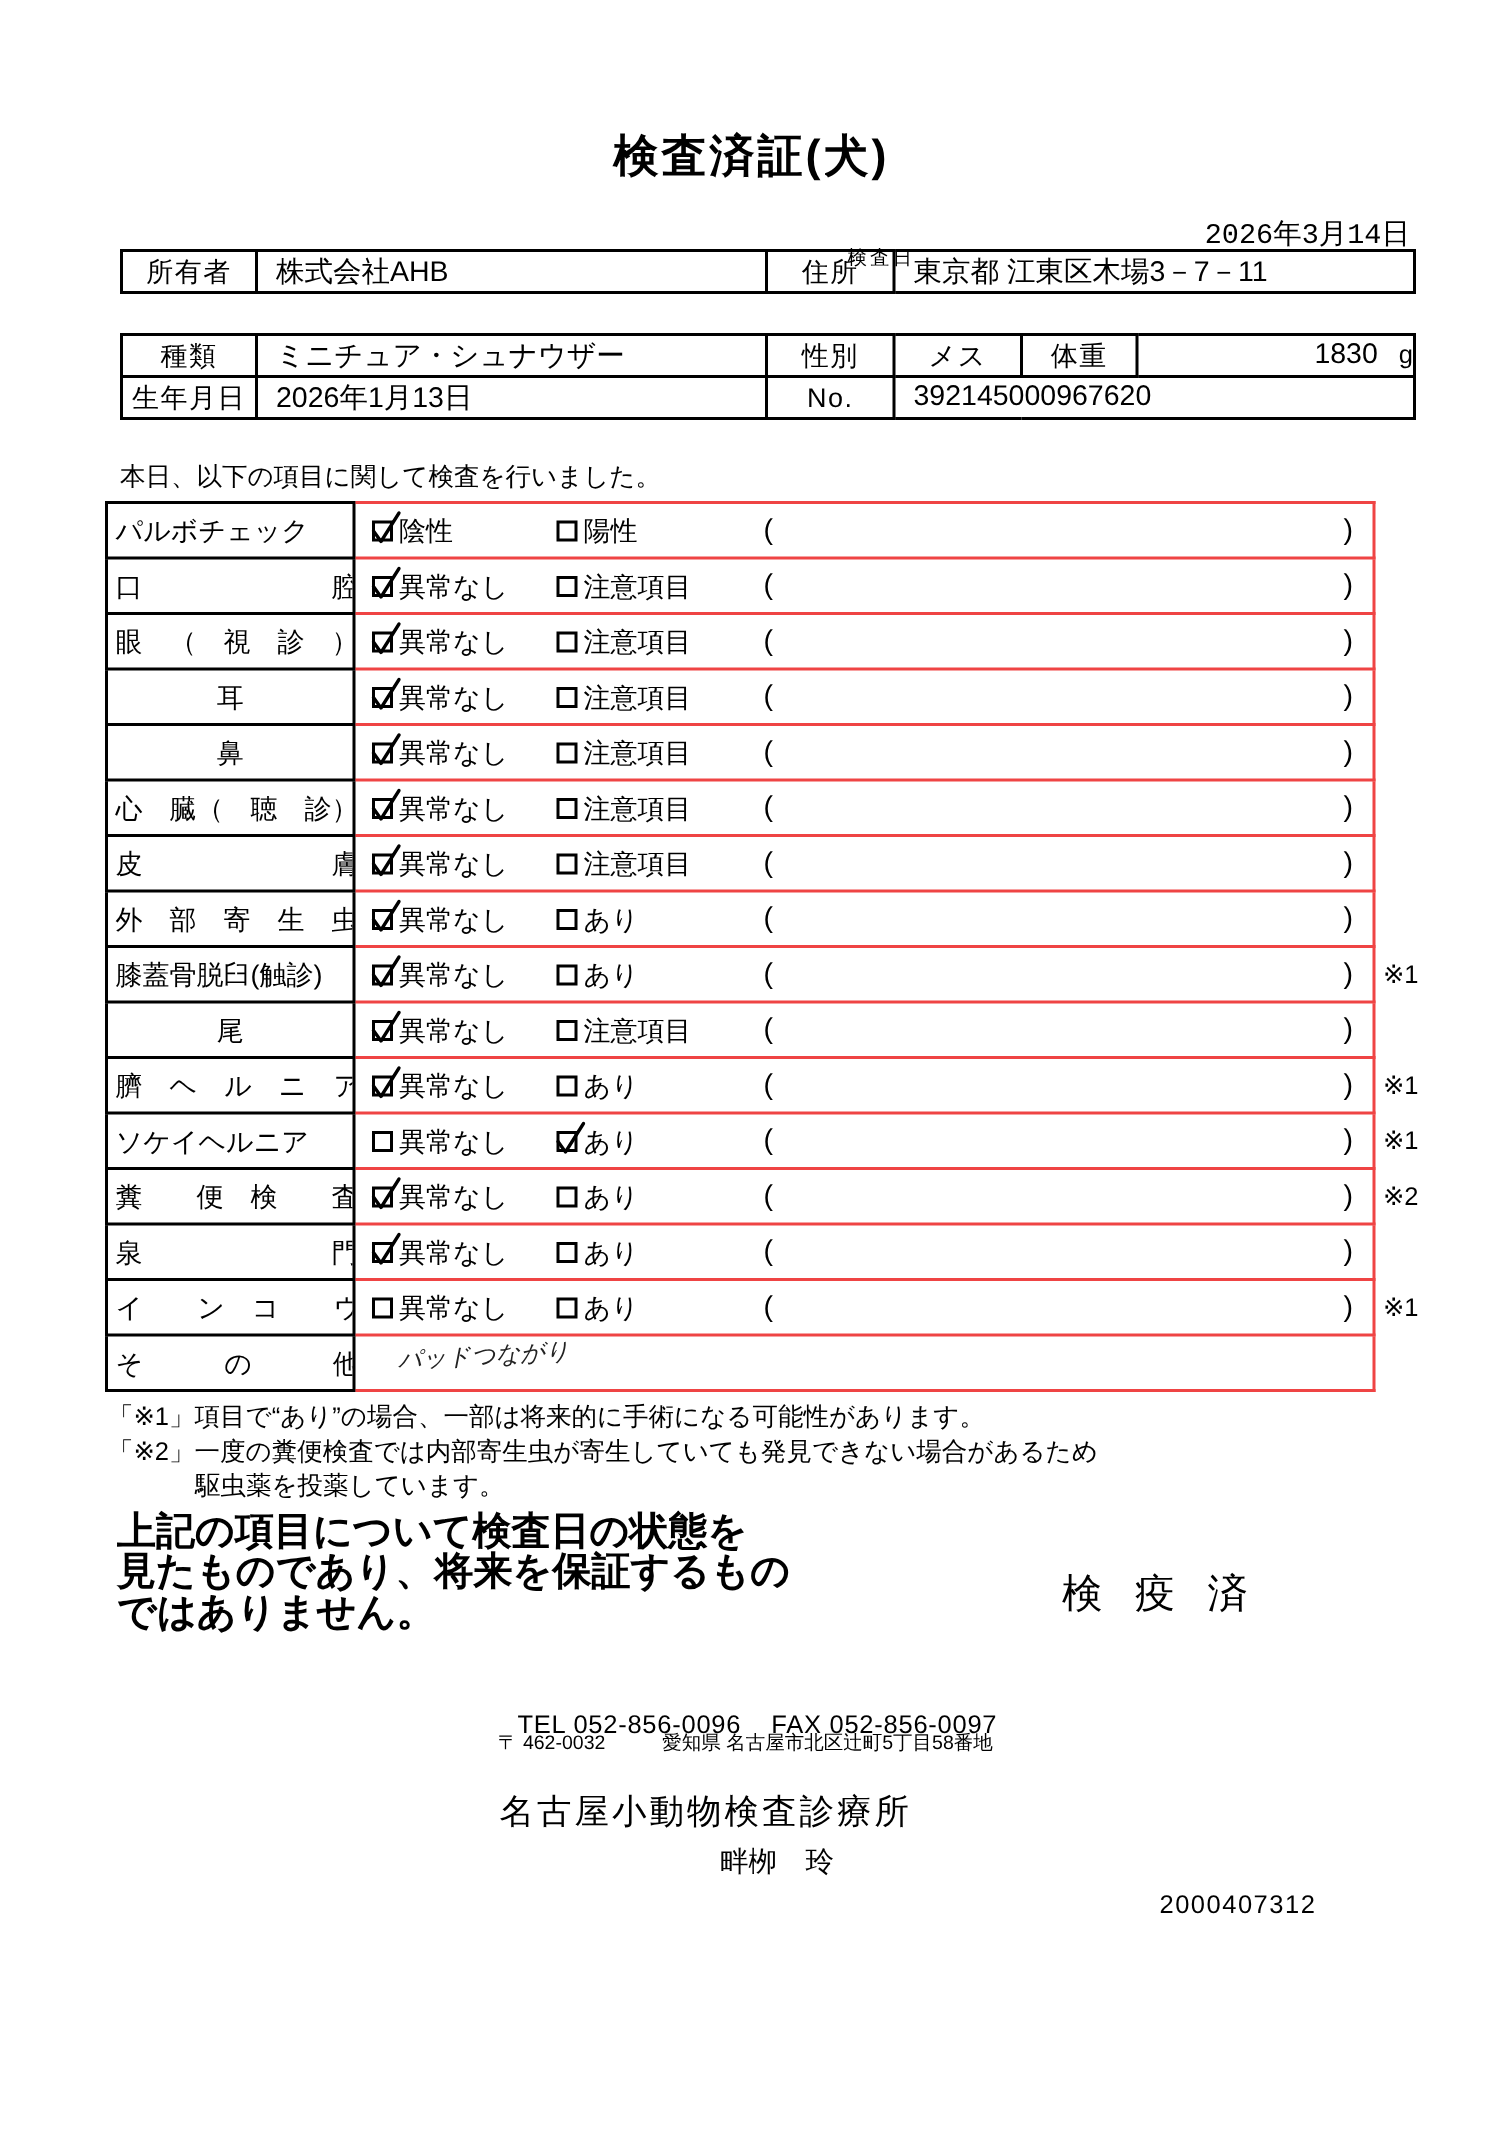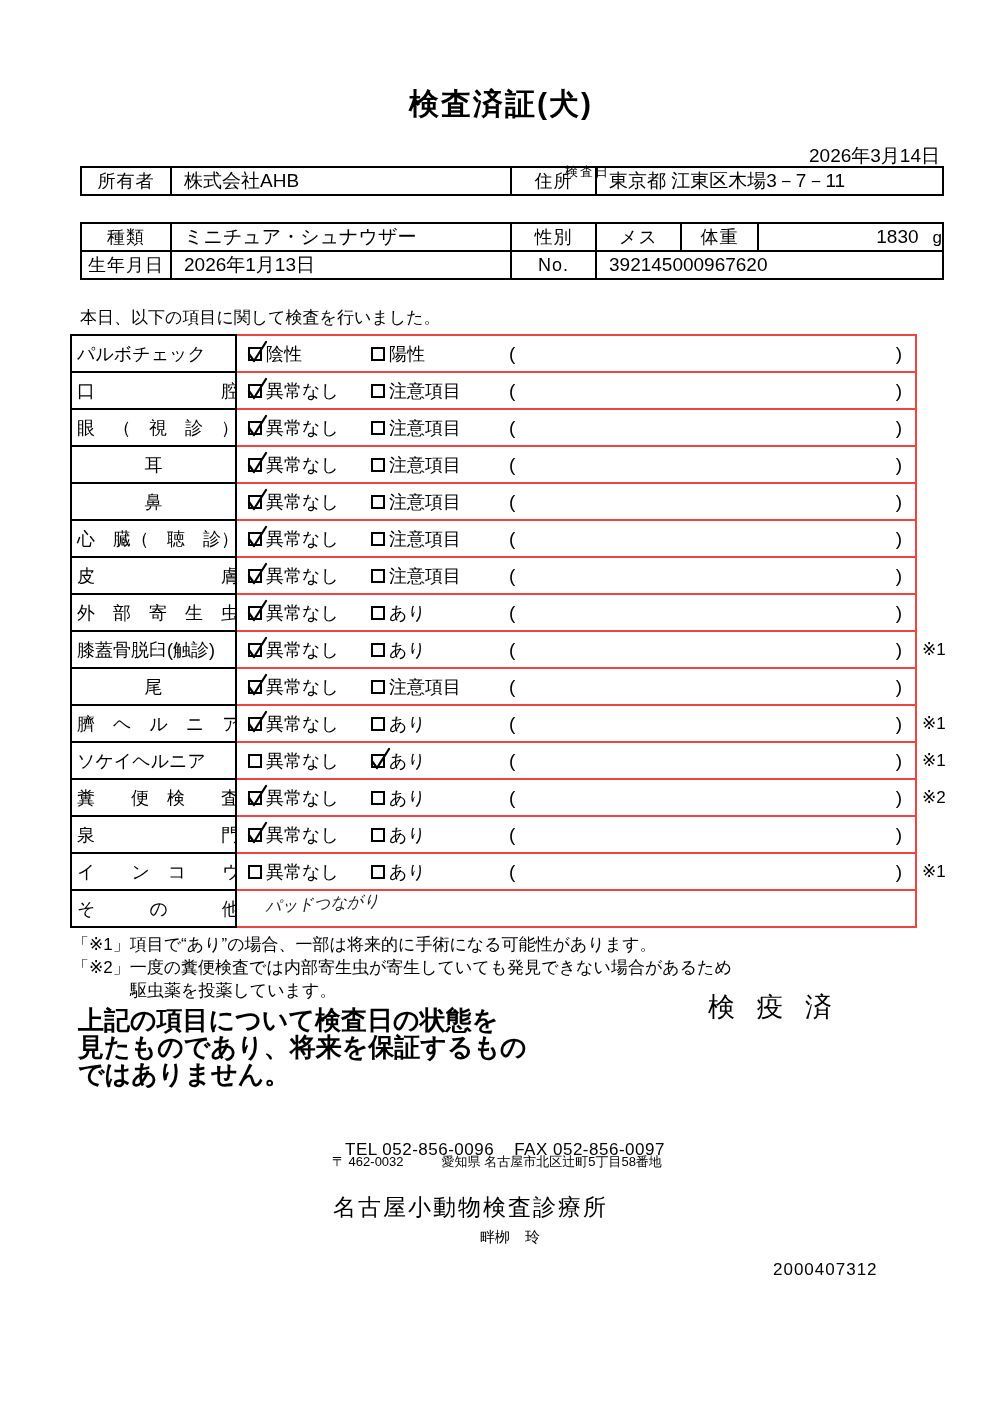--- a/index.html
+++ b/index.html
@@ -7,21 +7,21 @@
   .page {
     position:relative; width:1002px; height:1425px; margin:0 auto;
     background:#ffffff; color:#000;
     font-family:"Liberation Sans","DejaVu Sans",sans-serif;
   }
   .title {
     position:absolute; top:84px; left:0; width:100%;
     text-align:center; font-size:30px; font-weight:bold; letter-spacing:2px;
   }
   .insp-label { position:absolute; top:143px; left:565px; font-size:13px; letter-spacing:2px;margin-top:20px; }
-  .insp-value { position:absolute; top:143px; left:770px; width:170px; text-align:right; font-size:19px; }
+  .insp-value { position:absolute; top:143px; left:770px; width:170px; text-align:right; font-size:19px;font-family:Liberation Mono, monospace; }
 
   table { border-collapse:collapse; table-layout:fixed; }
   .info-table { position:absolute; left:80px; width:862px; }
   .info-table td { border:2px solid #000; height:23px; font-size:18px; vertical-align:middle; overflow:hidden; white-space:nowrap; }
   .owner-table { top:166px; }
   .pet-table { top:222px; }
   td.lbl { text-align:center; letter-spacing:1px; }
   td.val { padding-left:12px; font-size:19px; }
   td.weight-val { text-align:right; padding-right:0; }
   td.weight-val .unit { display:inline-block; margin-left:14px; font-size:17px; }
@@ -52,28 +52,28 @@
   .paren.open { left:272px; }
   .paren.close { right:13px; }
   .handwriting {
     position:absolute; left:28px; top:3px; font-size:16px; font-style:italic;
     color:#222; transform:rotate(-3deg); white-space:nowrap;
   }
 
   .notes { position:absolute; top:933px; left:72px; font-size:17px; line-height:23px; }
   .notes .indent { padding-left:58px; }
   .disclaimer { position:absolute; top:1007px; left:78px; font-size:26px; font-weight:bold; line-height:27px; }
-  .stamp { position:absolute; top:989px; left:708px; font-size:27px; letter-spacing:7px; white-space:nowrap; }
+  .stamp { position:absolute; top:1044px; left:708px; font-size:27px; letter-spacing:7px; white-space:nowrap; }
 
   .addr-line { position:absolute; top:1153px; left:332px; font-size:13px; white-space:nowrap; }
   .addr-line .addr { margin-left:38px; }
   .tel-line { position:absolute; top:1140px; left:345px; font-size:17px; white-space:nowrap; letter-spacing:0.5px; }
   .tel-line .fax { margin-left:20px; }
   .clinic { position:absolute; top:1192px; left:333px; font-size:23px; letter-spacing:2px; }
-  .signer { position:absolute; top:1228px; left:455px; font-size:15px;padding-left:25px; }
+  .signer { position:absolute; top:1228px; left:455px; font-size:19px;padding-left:25px; }
   .serial { position:absolute; top:1260px; left:773px; font-size:17px; letter-spacing:1px; }
 </style>
 </head>
 <body>
 
 <div class="page">
 
   <div class="title">検査済証(犬)</div>
 
   <div class="insp-label">検査日</div>

